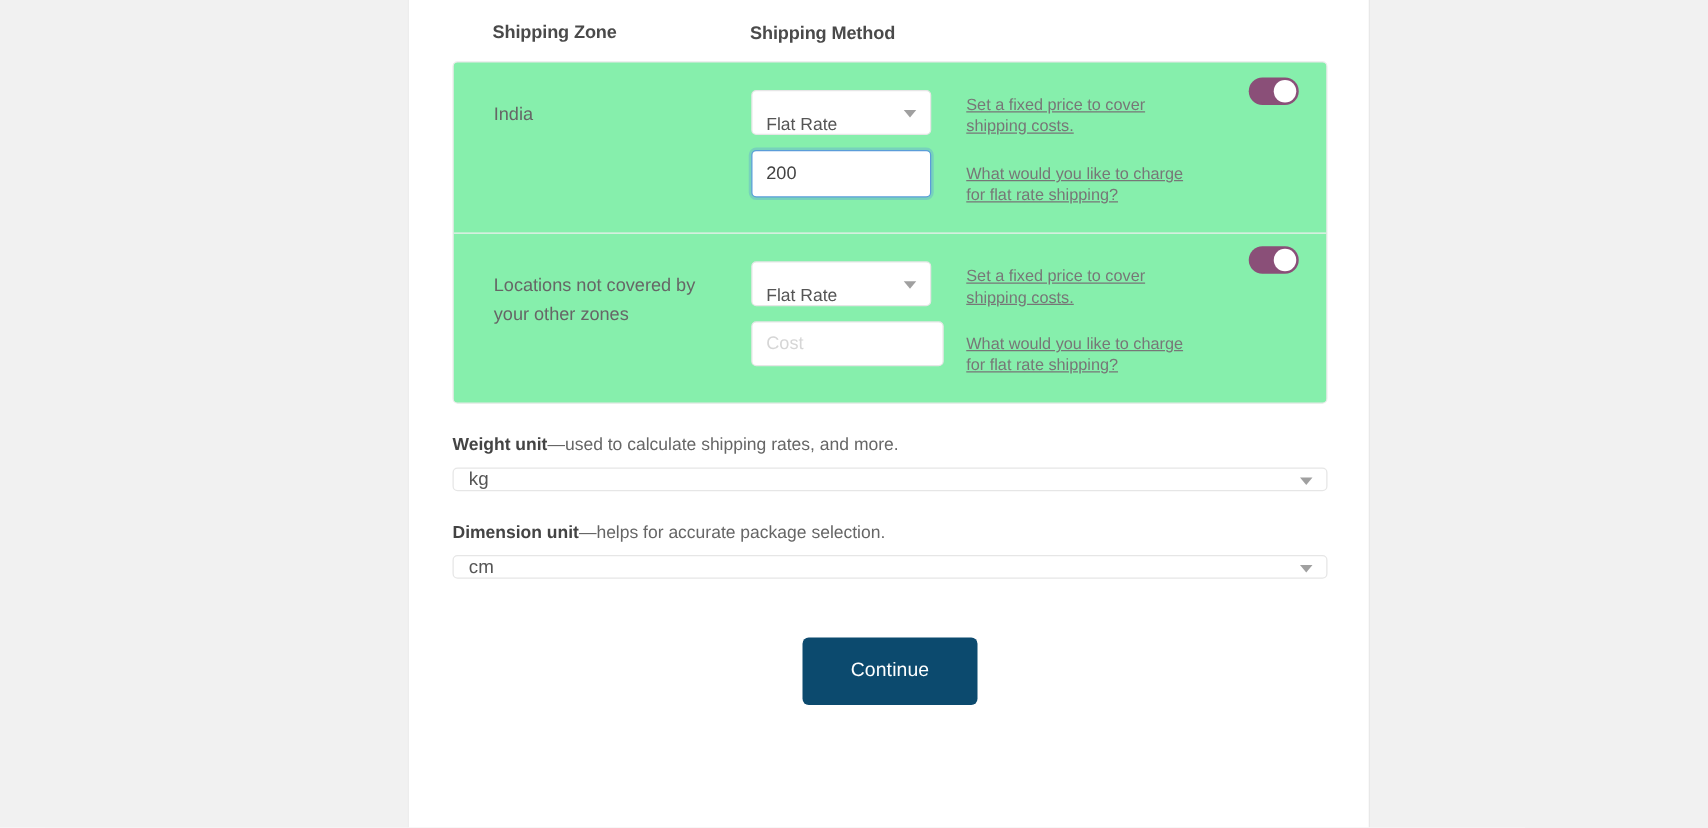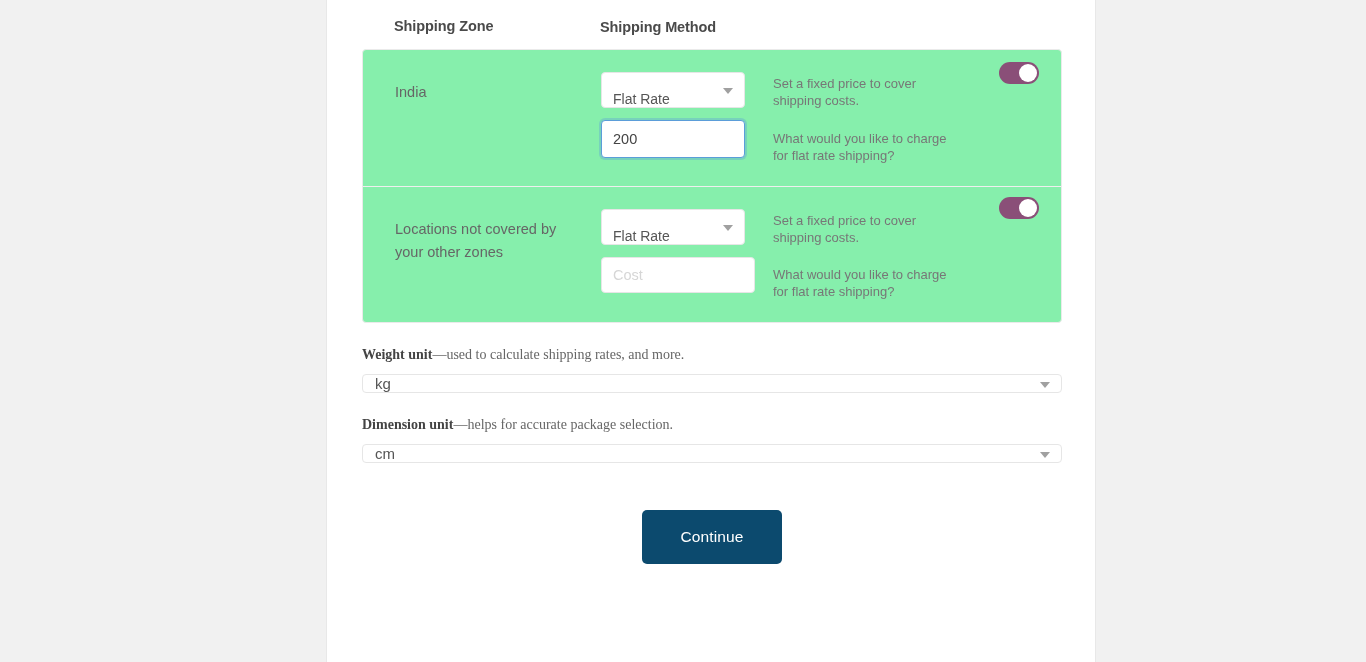--- a/index.html
+++ b/index.html
@@ -142,20 +142,21 @@
   .desc-col {
     flex: 1;
     padding-left: 28px;
     padding-top: 3px;
   }
   .desc-text {
     font-size: 13px;
     color: #777;
     line-height: 17px;
     max-width: 192px;
+    text-decoration: underline;
   }
   .desc-text.second {
     margin-top: 21px;
   }
   .desc-text.second.alt {
     margin-top: 20px;
   }
 
   
   .toggle {
@@ -177,21 +178,20 @@
   .toggle.t1 { top: 12px; }
   .toggle.t2 { top: 10px; }
 
   
   .unit-block { margin-top: 23px; padding-left: 0; }
   .unit-label {
     font-size: 14px;
     color: #666;
     margin-bottom: 10px;
     line-height: 18px;
-    font-family: Liberation Serif, serif;
   }
   .unit-label b { color: #444; font-weight: bold; }
 
   .sel-lg {
     position: relative;
     width: 700px;
     height: 19px;
     border: 1px solid #e6e6e6;
     border-radius: 4px;
     background: #fff;

